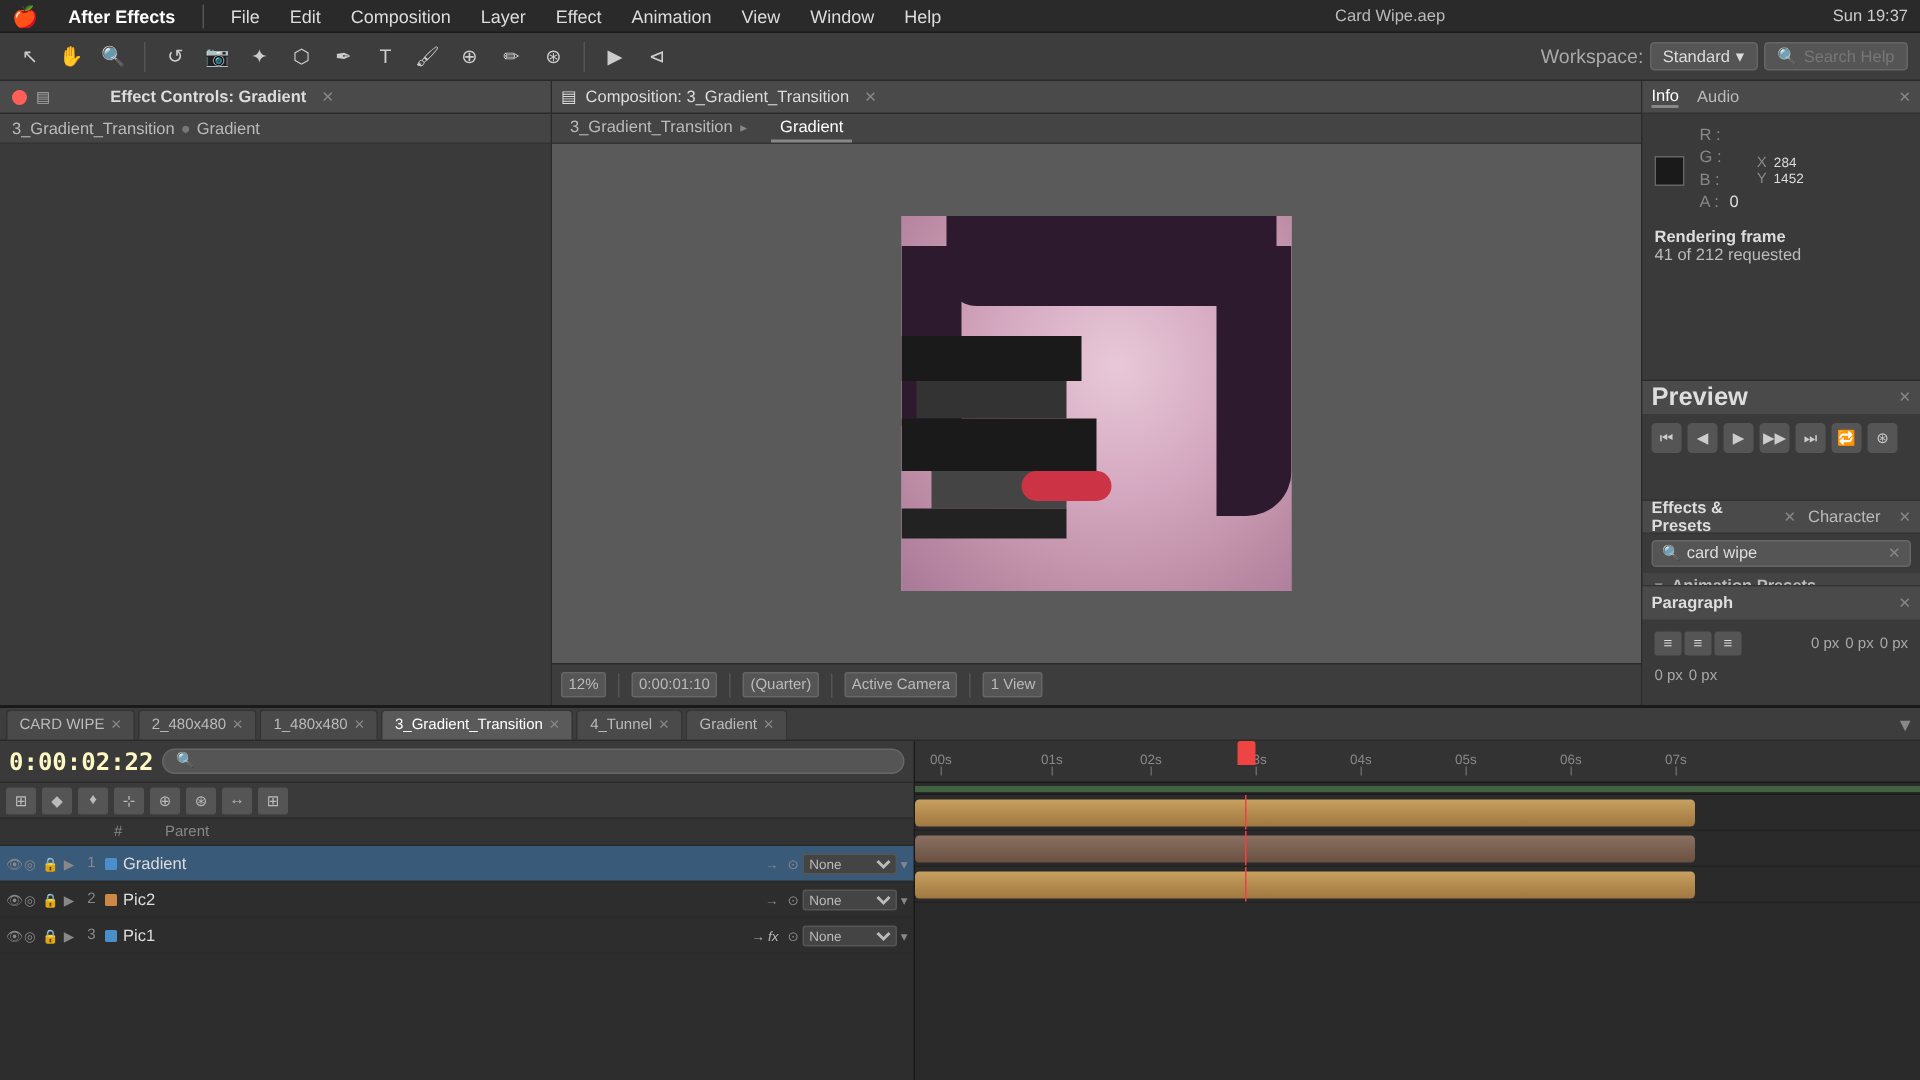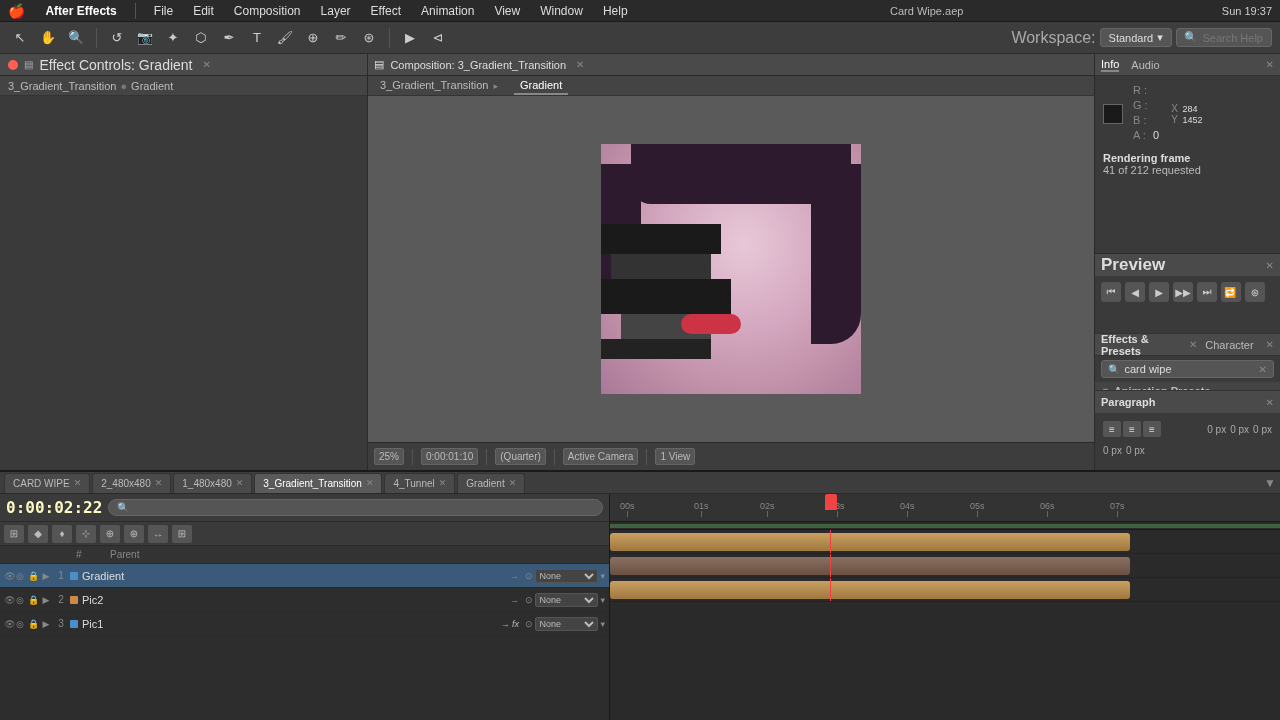--- a/index.html
+++ b/index.html
@@ -101,23 +101,24 @@
     .panel-header {
       height: 22px;
       background: #4a4a4a;
       border-bottom: 1px solid #2a2a2a;
       display: flex;
       align-items: center;
       padding: 0 6px;
       gap: 6px;
     }
     .panel-header .panel-title {
-      font-size: 14px;
+      font-size: 11px;
       color: #ddd;
-      font-weight: 400;
+      font-weight: 700;
+      margin-left: 34px;
     }
     .panel-header .panel-close {
       width: 10px;
       height: 10px;
       border-radius: 50%;
       background: #ff5f57;
       cursor: pointer;
       margin-left: 2px;
     }
     .panel-header .panel-icon { font-size: 10px; color: #aaa; }
@@ -633,21 +634,21 @@
   <div class="tool-btn">✒</div>
   <div class="tool-btn">T</div>
   <div class="tool-btn">🖌</div>
   <div class="tool-btn">⊕</div>
   <div class="tool-btn">✏</div>
   <div class="tool-btn">⊛</div>
   <div class="tool-divider"></div>
   <div class="tool-btn">▶</div>
   <div class="tool-btn">⊲</div>
   <span class="spacer" style="flex:1"></span>
-  <span style="color:#aaa;font-size:16px;">Workspace:</span>
+  <span style="color:#aaa;font-size:13px;">Workspace:</span>
   <div class="workspace-selector">
     <span>Standard</span>
     <span>▾</span>
   </div>
   <div class="search-help">
     <span>🔍</span>
     <span style="color:#777">Search Help</span>
   </div>
 </div>
 
@@ -696,21 +697,21 @@
             <div class="card-block card-block-1"></div>
             <div class="card-block card-block-2"></div>
             <div class="card-block card-block-3"></div>
             <div class="card-block card-block-4"></div>
             <div class="card-block card-block-5"></div>
             <div class="lips"></div>
           </div>
         </div>
       </div>
       <div class="comp-toolbar-bottom">
-        <div class="comp-toolbar-btn">25%</div>
+        <div class="comp-toolbar-btn">12%</div>
         <div class="divider"></div>
         <div class="comp-toolbar-btn">0:00:01:10</div>
         <div class="divider"></div>
         <div class="comp-toolbar-btn">(Quarter)</div>
         <div class="divider"></div>
         <div class="comp-toolbar-btn">Active Camera</div>
         <div class="divider"></div>
         <div class="comp-toolbar-btn">1 View</div>
       </div>
     </div>

